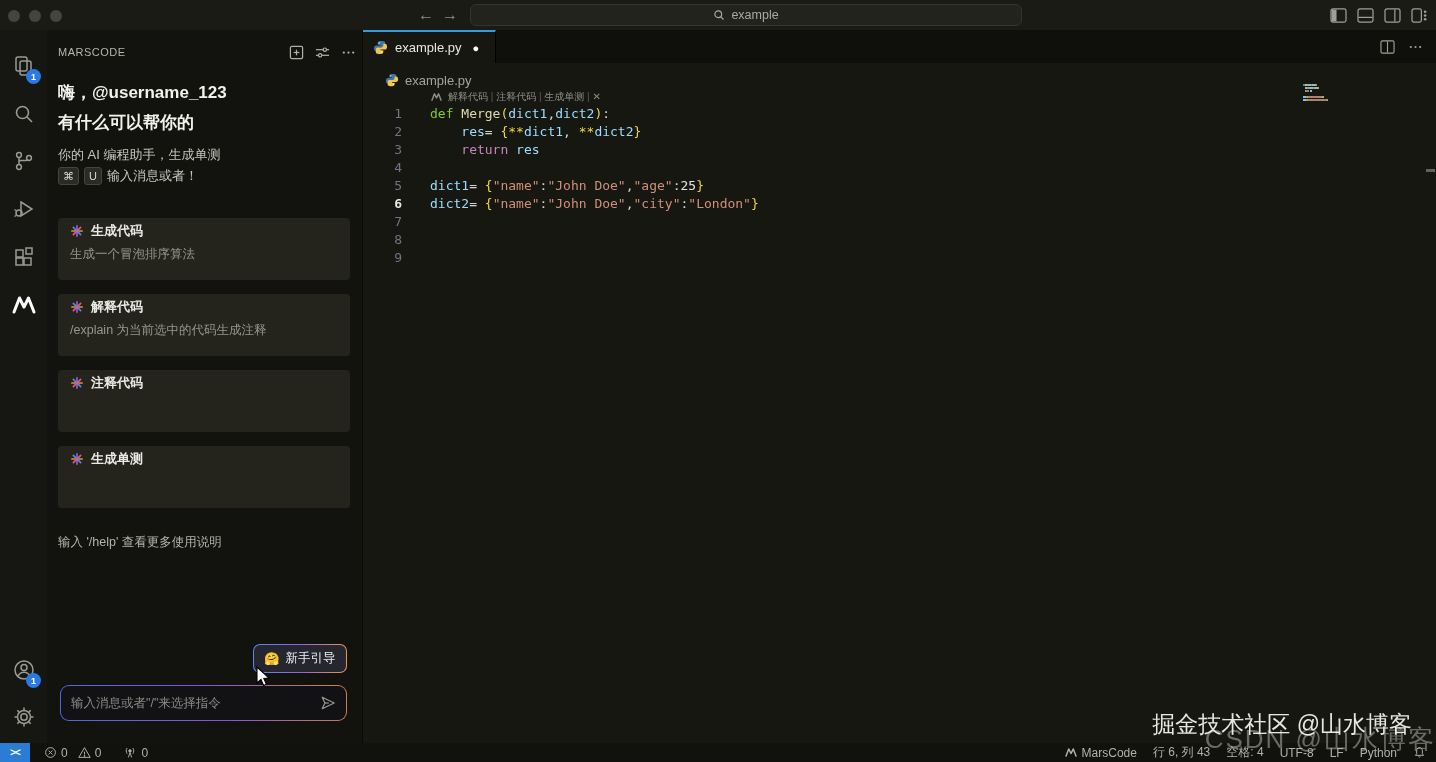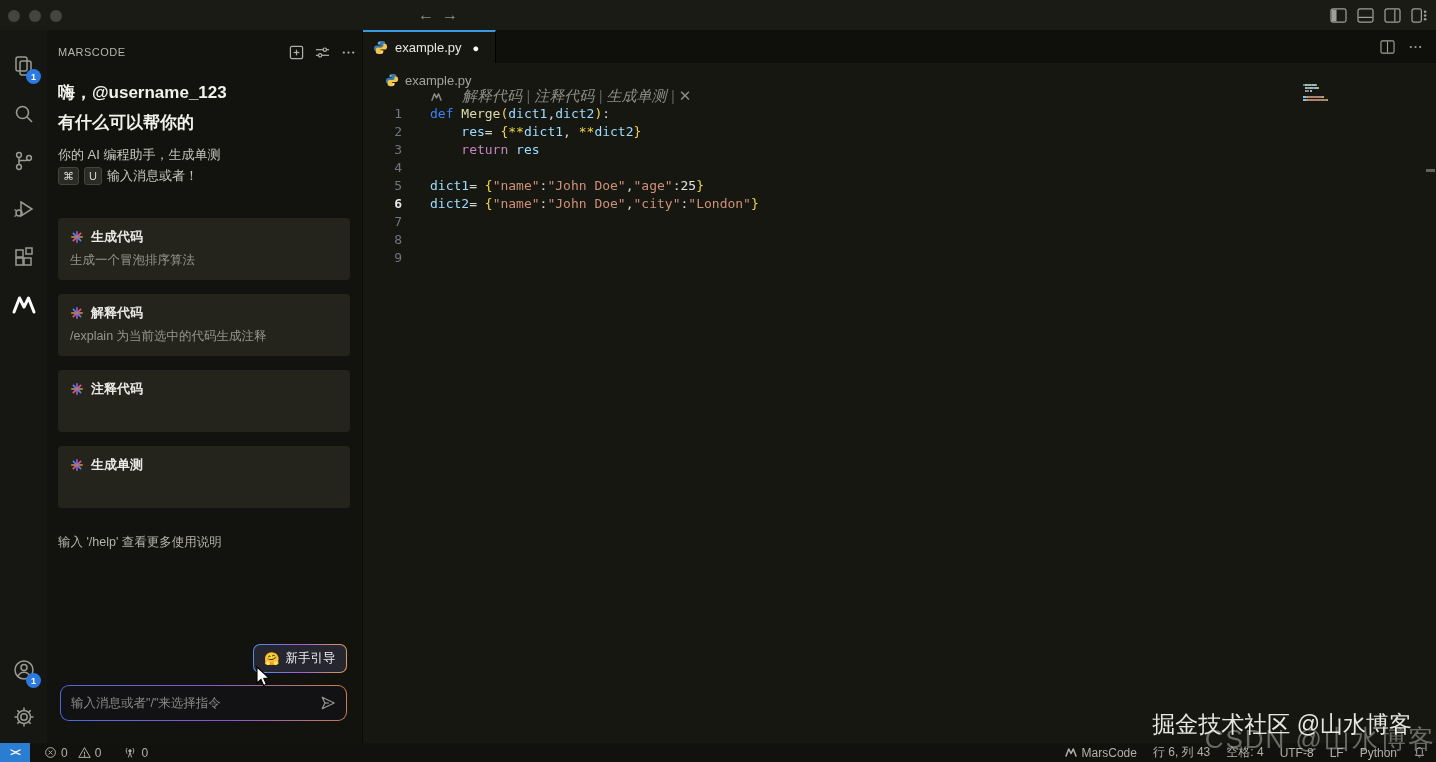--- a/index.html
+++ b/index.html
@@ -37,21 +37,21 @@
   #sb-title { font-size:11px; letter-spacing:.5px; color:#b6b6b0; }
   .sb-hicon { position:absolute; top:0; width:20px; height:20px; display:flex; align-items:center; justify-content:center; color:#b0b0aa; }
   #sb-greet1 { position:absolute; left:11px; top:51px; font-size:17px; font-weight:bold; color:#f2f2ec; }
   #sb-greet2 { position:absolute; left:11px; top:81px; font-size:17px; font-weight:bold; color:#f2f2ec; }
   #sb-sub1 { position:absolute; left:11px; top:116px; font-size:13px; color:#c6c6bf; }
   #sb-sub2 { position:absolute; left:11px; top:137px; font-size:13px; color:#c6c6bf; display:flex; align-items:center; gap:5px; }
   kbd { display:inline-flex; min-width:18px; height:18px; padding:0 4px; align-items:center; justify-content:center;
     background:#2b2b25; border:1px solid #45453e; border-radius:3px; font-size:11px; color:#d8d8d2;
     font-family:"Liberation Sans","DejaVu Sans",sans-serif; }
   #cards { position:absolute; left:11px; top:188px; width:292px; }
-  .card { width:292px; height:62px; background:#24241c; border-radius:4px; margin-bottom:14px; padding:10px 12px; cursor:pointer; }
+  .card { width:292px; height:62px; background:#24241c; border-radius:4px; margin-bottom:14px; padding:4px 12px; cursor:pointer; }
   .card-title { display:flex; align-items:center; gap:7px; font-size:13px; font-weight:bold; color:#eaeae4; }
   .card-desc { margin-top:6px; font-size:12.5px; color:#96968e; white-space:nowrap; overflow:hidden; }
   #sb-help { position:absolute; left:11px; top:504px; font-size:12.5px; color:#b4b4ac; }
   #guide-btn { position:absolute; left:206px; top:614px; padding:1px; border-radius:7px;
     background:linear-gradient(90deg,#4f8de8,#9a5fd8,#e09a4a); cursor:pointer; }
   #guide-inner { border-radius:6px; background:#262630; display:flex; align-items:center; gap:6px;
     padding:5px 10px; font-size:12.5px; color:#ececf2; }
   #chat-input { position:absolute; left:13px; top:655px; width:287px; height:36px; padding:1px; border-radius:9px;
     background:linear-gradient(60deg,#4a6ad8,#8a55d6 55%,#d0823f); }
   #chat-inner { width:100%; height:100%; border-radius:8px; background:#121214; display:flex; align-items:center; padding:0 10px; }
@@ -60,31 +60,31 @@
   
   #editor { position:absolute; left:363px; top:30px; width:1073px; height:713px; background:#17Pixel1712; background:#171712; }
   #tabbar { position:absolute; left:0; top:0; width:1073px; height:33px; background:#0f0f0b; }
   #tab-active { position:absolute; left:0; top:0; width:133px; height:33px; background:#171712;
     border-top:2px solid #3b99e0; border-right:1px solid #000; display:flex; align-items:center; gap:7px; padding:0 10px; cursor:pointer; }
   #tab-name { font-size:13px; color:#e8e8e2; }
   #tab-dot { font-size:11px; color:#fff; margin-left:4px; }
   .tab-action { position:absolute; top:6px; width:24px; height:22px; display:flex; align-items:center; justify-content:center; color:#a0a09a; }
   #breadcrumb { position:absolute; left:22px; top:40px; height:20px; display:flex; align-items:center; gap:6px;
     font-size:13px; color:#a3a39c; cursor:pointer; }
-  #codelens { position:absolute; left:67px; top:59px; height:15px; display:flex; align-items:center; gap:19px;
-    font-size:15px; color:#8d8d86;font-style:italic; }
+  #codelens { position:absolute; left:67px; top:59px; height:15px; display:flex; align-items:center; gap:5px;
+    font-size:10px; color:#8d8d86; }
   .cl-link { cursor:pointer; }
   .cl-sep { color:#5e5e58; }
   #code-lines { position:absolute; left:0; top:75px; width:900px;
     font-family:"DejaVu Sans Mono","Liberation Mono",monospace; font-size:13px; }
   .code-row { height:18px; line-height:18px; white-space:pre; display:flex; }
   .gutter { width:39px; text-align:right; color:#6e7681; flex:0 0 39px; }
   .code-row.active .gutter { color:#e8e8e8; font-weight:bold; }
   .code-text { margin-left:28px; }
-  .tok-kw{color:#3b82f6} .tok-ctrl{color:#c586c0} .tok-fn{color:#dcdcaa} .tok-var{color:#9cdcfe}
+  .tok-kw{color:#84cc16} .tok-ctrl{color:#c586c0} .tok-fn{color:#dcdcaa} .tok-var{color:#9cdcfe}
   .tok-br{color:#efd64b} .tok-op{color:#efd64b} .tok-str{color:#ce9178} .tok-num{color:#e5e5e5} .tok-pun{color:#d4d4d4}
   #minimap { position:absolute; left:940px; top:54px; width:52px; opacity:.85; }
   .mm-row { height:2px; margin-bottom:1px; display:flex; }
   .mm-seg { height:2px; display:inline-block; }
   #overview-dash { position:absolute; left:1063px; top:139px; width:9px; height:3px; background:#62625c; }
 
   
   #statusbar { position:absolute; left:0; top:743px; width:1436px; height:19px; background:#11110d;
     font-size:12px; color:#b2b2ac; display:flex; align-items:center; }
   #remote { width:30px; height:19px; background:#2b7cd3; color:#fff; display:flex; align-items:center;
@@ -102,20 +102,29 @@
 </style>
 </head>
 <body>
 
 <div id="titlebar">
   <div class="traffic" style="left:8px"></div>
   <div class="traffic" style="left:29px"></div>
   <div class="traffic" style="left:50px"></div>
   <div class="nav-arrow" style="left:414px">←</div>
   <div class="nav-arrow" style="left:438px">→</div>
+  <div id="searchbox">
+    <span>
+      <svg width="12" height="12" viewBox="0 0 16 16" fill="none" stroke="#a9a9a1" stroke-width="1.6">
+        <circle cx="7" cy="7" r="4.5"></circle>
+          <line x1="10.5" y1="10.5" x2="14" y2="14"></line>
+        </svg>
+    </span>
+    <span>example</span>
+  </div>
   <div class="tb-right" style="left:1326px">
     <svg width="17" height="15" viewBox="0 0 18 16" fill="none" stroke="#a0a09a" stroke-width="1.3">
       <rect x="1" y="1" width="16" height="14" rx="2"></rect>
         <rect x="1.7" y="1.7" width="5.2" height="12.6" fill="#a0a09a" stroke="none"></rect>
       </svg>
   </div>
   <div class="tb-right" style="left:1353px">
     <svg width="17" height="15" viewBox="0 0 18 16" fill="none" stroke="#a0a09a" stroke-width="1.3">
       <rect x="1" y="1" width="16" height="14" rx="2"></rect>
         <line x1="1.5" y1="10" x2="16.5" y2="10"></line>

